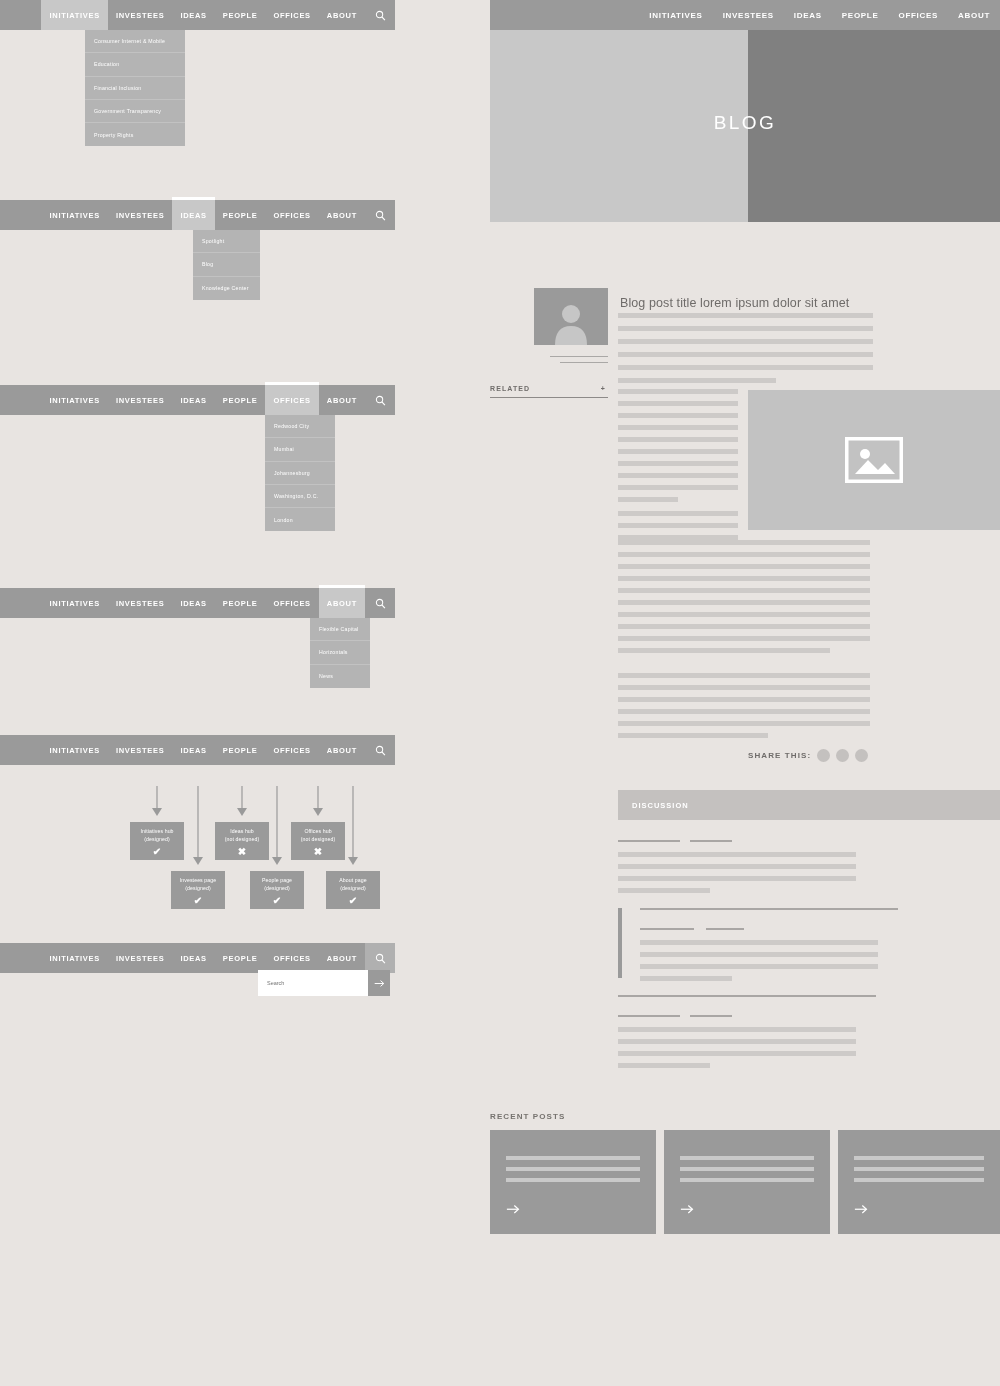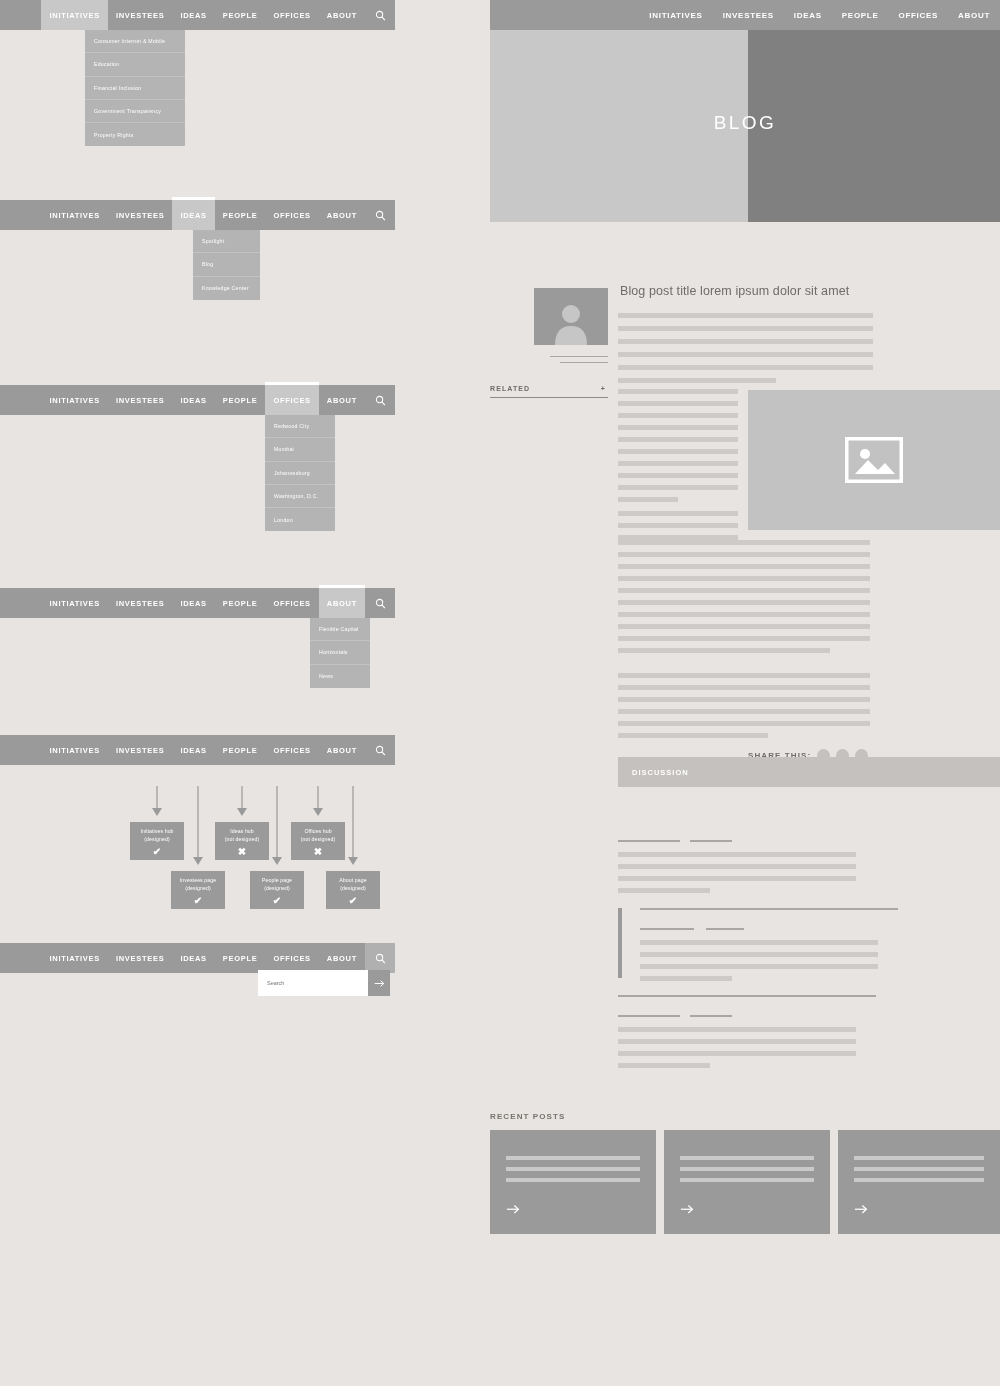--- a/index.html
+++ b/index.html
@@ -138,21 +138,21 @@
     display: flex; justify-content: space-between; align-items: center;
     color: #6f6c6a;
     font-size: 7px;
     letter-spacing: 1.1px;
     font-weight: bold;
     padding-right: 2px;
   }
   .related-rule { position: absolute; left: 0px; top: 397px; width: 118px; height: 1px; background: #8d8a88; }
 
   .post-title {
-    position: absolute; left: 130px; top: 284px;
+    position: absolute; left: 130px; top: 296px;
     color: #6e6b69;
     font-size: 12.5px;
     letter-spacing: 0.1px;
   }
 
   .ln { position: absolute; background: #cdcac8; height: 5px; }
 
   .img-ph {
     position: absolute; left: 258px; top: 390px; width: 252px; height: 140px;
     background: #c2c2c2;
@@ -161,21 +161,21 @@
   .img-ph svg { width: 58px; height: 46px; }
 
   .share-row {
     position: absolute; left: 258px; top: 749px; width: 140px;
     display: flex; align-items: center; gap: 6px;
   }
   .share-label { color: #6f6c6a; font-size: 8px; letter-spacing: 1.1px; font-weight: bold; white-space: nowrap; }
   .dot { width: 13px; height: 13px; border-radius: 50%; background: #c4c1bf; }
 
   .disc-bar {
-    position: absolute; left: 128px; top: 757px; width: 382px; height: 30px;
+    position: absolute; left: 128px; top: 790px; width: 382px; height: 30px;
     background: #c4c1bf;
     display: flex; align-items: center;
     padding-left: 14px;
     color: #ffffff;
     font-size: 7.5px;
     letter-spacing: 1px;
     font-weight: bold;
   }
 
   .thin { position: absolute; height: 1.5px; background: #a9a6a4; }

